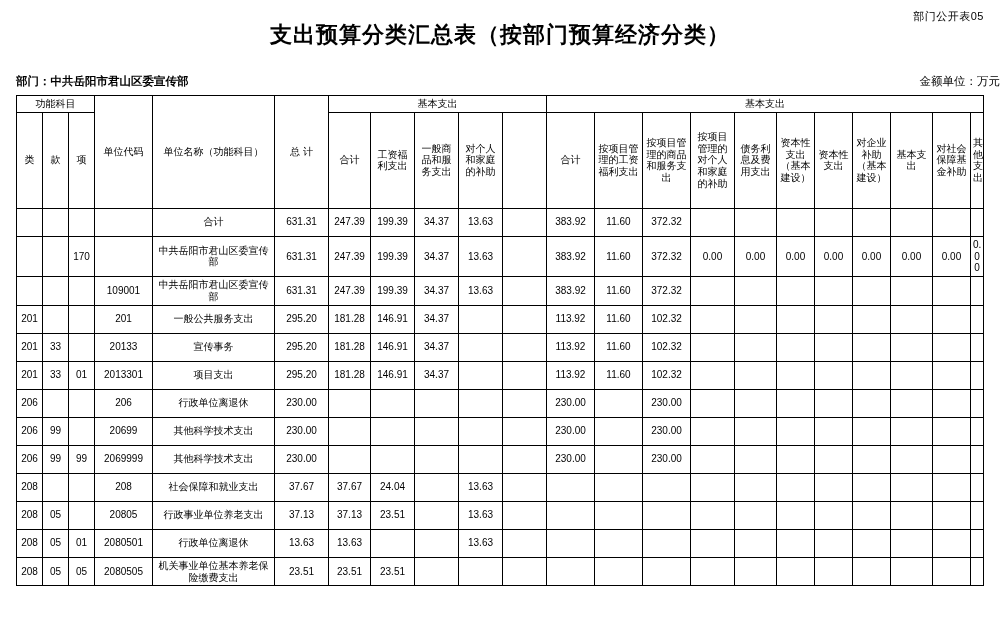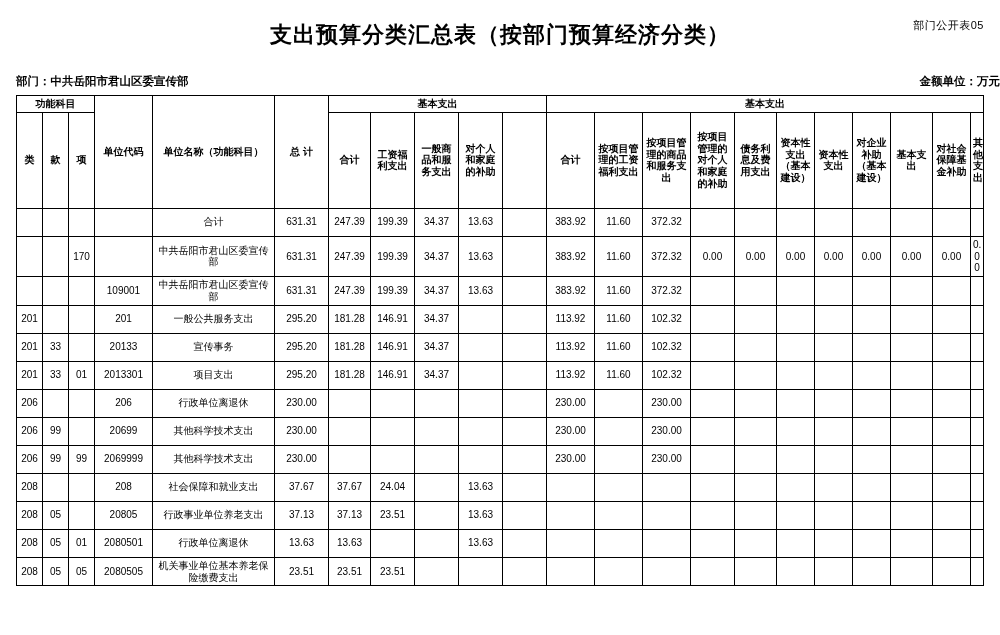--- a/index.html
+++ b/index.html
@@ -17,21 +17,21 @@
   }
   .page {
     width: 1000px;
     height: 635px;
     box-sizing: border-box;
     padding: 0;
     position: relative;
   }
   .doc-code {
     position: absolute;
-    top: 18px;
+    top: 9px;
     right: 16px;
     font-size: 11px;
     letter-spacing: 0.5px;
   }
   .doc-title {
     text-align: center;
     font-size: 22px;
     font-weight: bold;
     margin: 0;
     padding-top: 20px;
@@ -39,41 +39,41 @@
   }
   .meta-row {
     display: flex;
     justify-content: space-between;
     align-items: flex-end;
     margin: 24px 0 6px 16px;
     font-size: 11.5px;
     font-weight: bold;
   }
   .meta-right {
-    font-weight: bold;
+    font-weight: normal;
     font-size: 11.5px;
   }
   table.budget {
     border-collapse: collapse;
     table-layout: fixed;
     margin: 0 16px;
     width: 968px;
     font-size: 10px;
   }
   table.budget th, table.budget td {
     border: 1px solid #000000;
     padding: 2px 2px;
     vertical-align: middle;
     text-align: center;
     line-height: 1.18;
     word-break: break-all;
     overflow: hidden;
   }
   table.budget th {
-    font-weight: bold;
+    font-weight: normal;
     font-size: 10px;
   }
   .hdr-tall {
     height: 96px;
   }
   .num {
     text-align: right;
     padding-right: 4px;
     font-size: 10px;
   }

